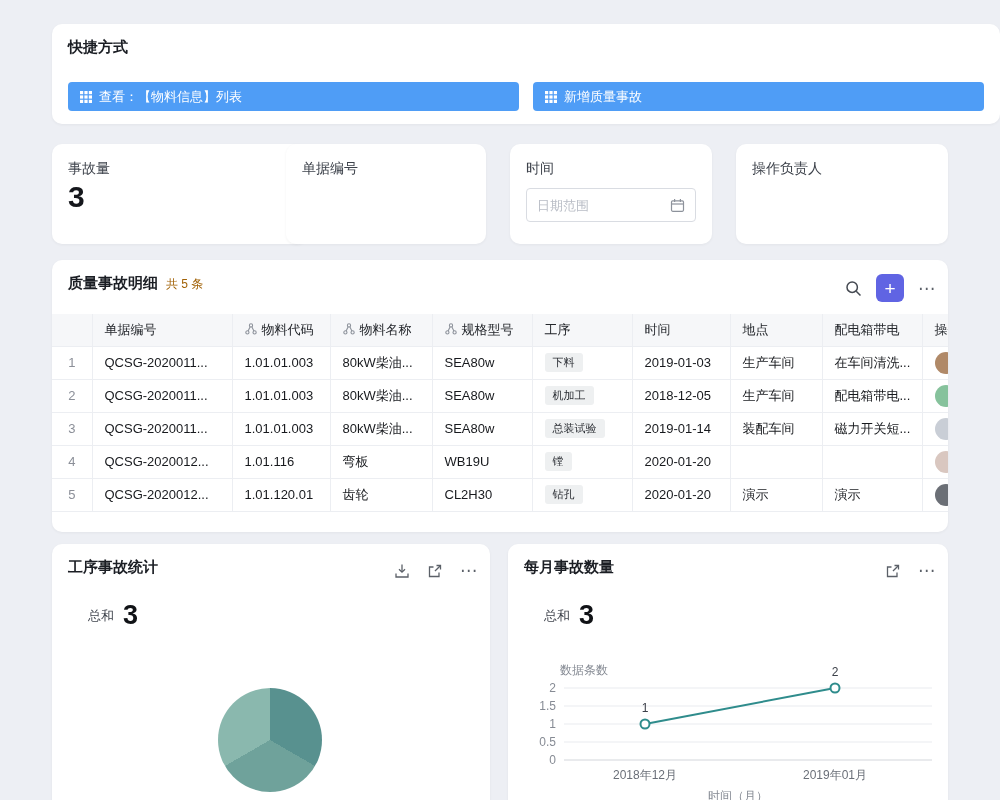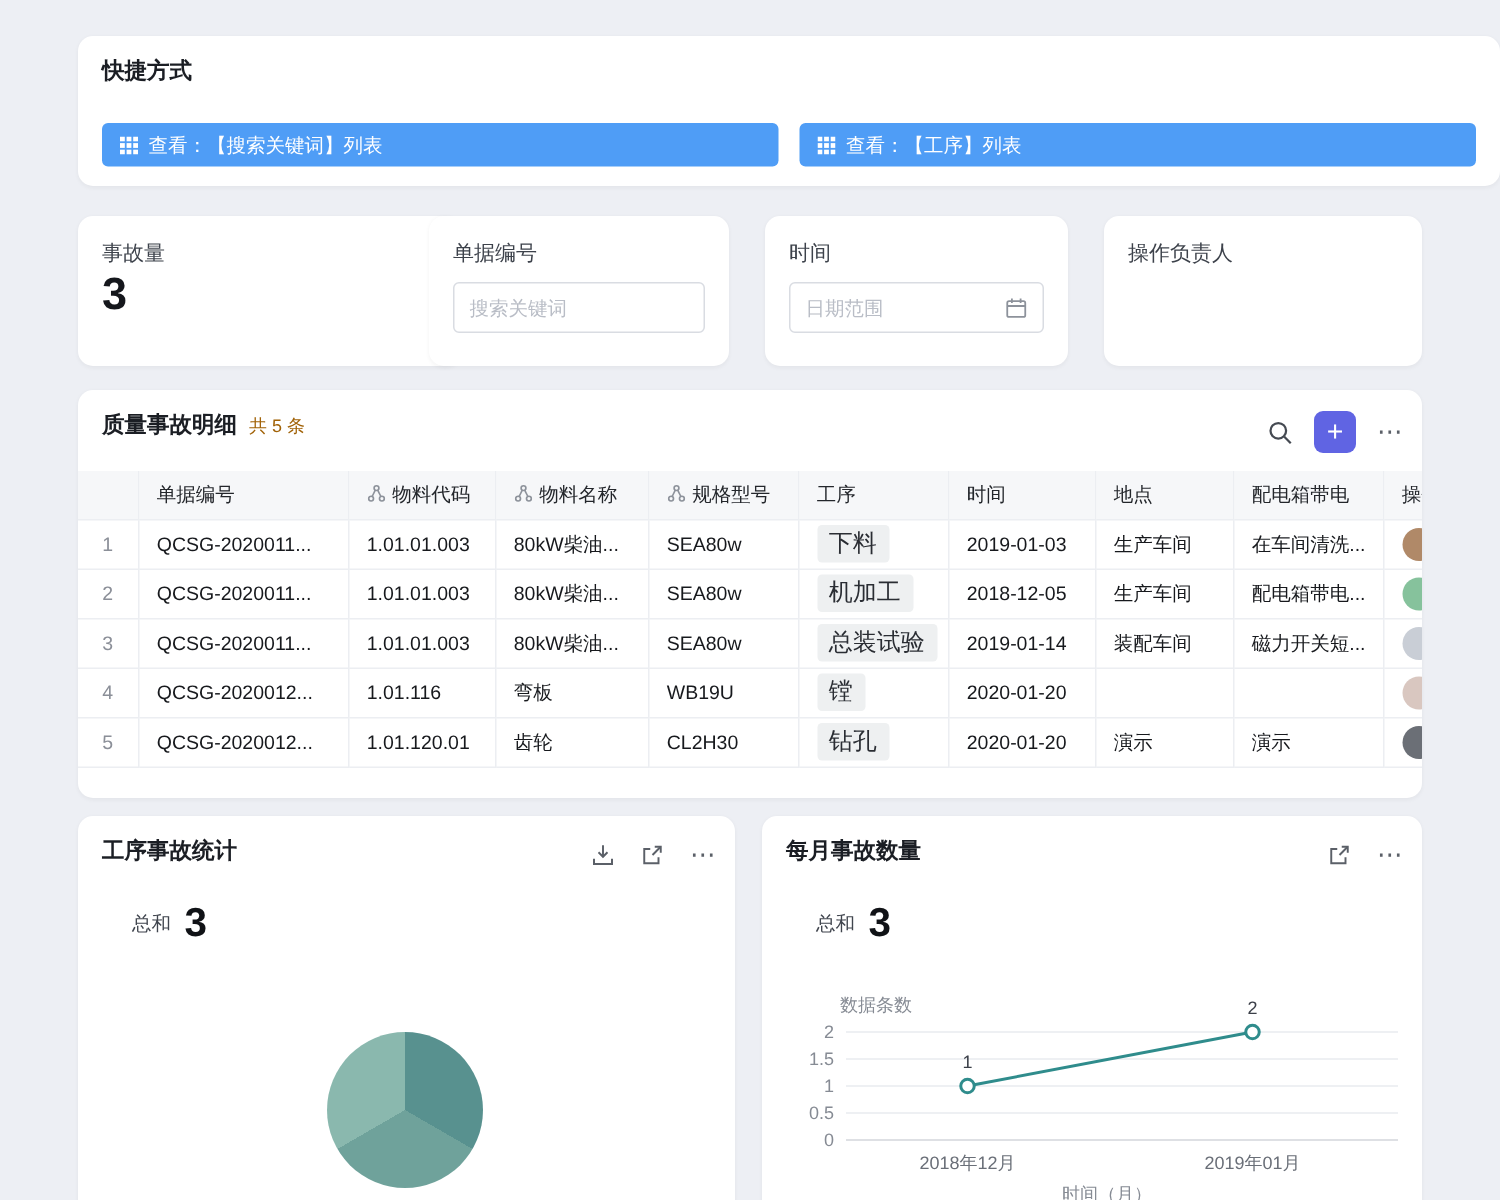--- a/index.html
+++ b/index.html
@@ -51,21 +51,21 @@
   .col-doc  { width:140px; }
   .col-code { width:98px; }
   .col-name { width:102px; }
   .col-spec { width:100px; }
   .col-proc { width:100px; }
   .col-time { width:98px; }
   .col-place{ width:92px; }
   .col-cont { width:100px; }
   .col-op   { width:80px; }
   td.rownum { color:#8b8f98; text-align:center; padding:0 4px; }
-  .tag { display:inline-block; background:#eef0f1; border-radius:3px; padding:2px 8px; font-size:16px; color:#2a2d33; }
+  .tag { display:inline-block; background:#eef0f1; border-radius:3px; padding:2px 8px; font-size:11px; color:#2a2d33; }
   .avatar { width:22px; height:22px; border-radius:50%; }
   .av1 { background:#b08968; } .av2 { background:#86c29c; } .av3 { background:#c9ced6; }
   .av4 { background:#d9c7c0; } .av5 { background:#6b6f76; }
 
   
   .card-pie  { left:52px;  top:544px; width:438px; height:300px; overflow:hidden; }
   .card-line { left:508px; top:544px; width:440px; height:300px; overflow:hidden; }
   .chart-tools { position:absolute; right:12px; top:16px; display:flex; align-items:center; gap:17px; }
   .total-row { position:absolute; left:36px; top:56px; display:flex; align-items:center; }
   .total-label { font-size:13px; color:#40454e; }
@@ -91,51 +91,48 @@
               <rect x="4.4" y="0" width="3.2" height="3.2"></rect>
               <rect x="8.8" y="0" width="3.2" height="3.2"></rect>
               <rect x="0" y="4.4" width="3.2" height="3.2"></rect>
               <rect x="4.4" y="4.4" width="3.2" height="3.2"></rect>
               <rect x="8.8" y="4.4" width="3.2" height="3.2"></rect>
               <rect x="0" y="8.8" width="3.2" height="3.2"></rect>
               <rect x="4.4" y="8.8" width="3.2" height="3.2"></rect>
               <rect x="8.8" y="8.8" width="3.2" height="3.2"></rect>
             </g>
           </svg>
-        <span>查看：【搜索关键词】列表</span>
+        <span>查看：【物料信息】列表</span>
       </div>
       <div class="sc-btn">
         <svg width="12" height="12" viewBox="0 0 12 12">
             <g fill="#ffffff">
               <rect x="0" y="0" width="3.2" height="3.2"></rect>
               <rect x="4.4" y="0" width="3.2" height="3.2"></rect>
               <rect x="8.8" y="0" width="3.2" height="3.2"></rect>
               <rect x="0" y="4.4" width="3.2" height="3.2"></rect>
               <rect x="4.4" y="4.4" width="3.2" height="3.2"></rect>
               <rect x="8.8" y="4.4" width="3.2" height="3.2"></rect>
               <rect x="0" y="8.8" width="3.2" height="3.2"></rect>
               <rect x="4.4" y="8.8" width="3.2" height="3.2"></rect>
               <rect x="8.8" y="8.8" width="3.2" height="3.2"></rect>
             </g>
           </svg>
-        <span>查看：【工序】列表</span>
+        <span>新增质量事故</span>
       </div>
     </div>
   </div>
 
   <div class="card fcard f0">
     <div class="f-label">事故量</div>
     <div class="f-value">3</div>
   </div>
 
   <div class="card fcard f1">
     <div class="f-label">单据编号</div>
-    <div class="f-input">
-      <input type="text" placeholder="搜索关键词" style="">
-    </div>
   </div>
 
   <div class="card fcard f2">
     <div class="f-label">时间</div>
     <div class="f-input">
       <input type="text" placeholder="日期范围" style="">
       <span class="right-icon">
         <svg width="15" height="15" viewBox="0 0 15 15" fill="none" stroke="#8d929b" stroke-width="1.2">
             <rect x="1.5" y="2.8" width="12" height="10.5" rx="1.2"></rect>
             <line x1="1.5" y1="6" x2="13.5" y2="6"></line>

